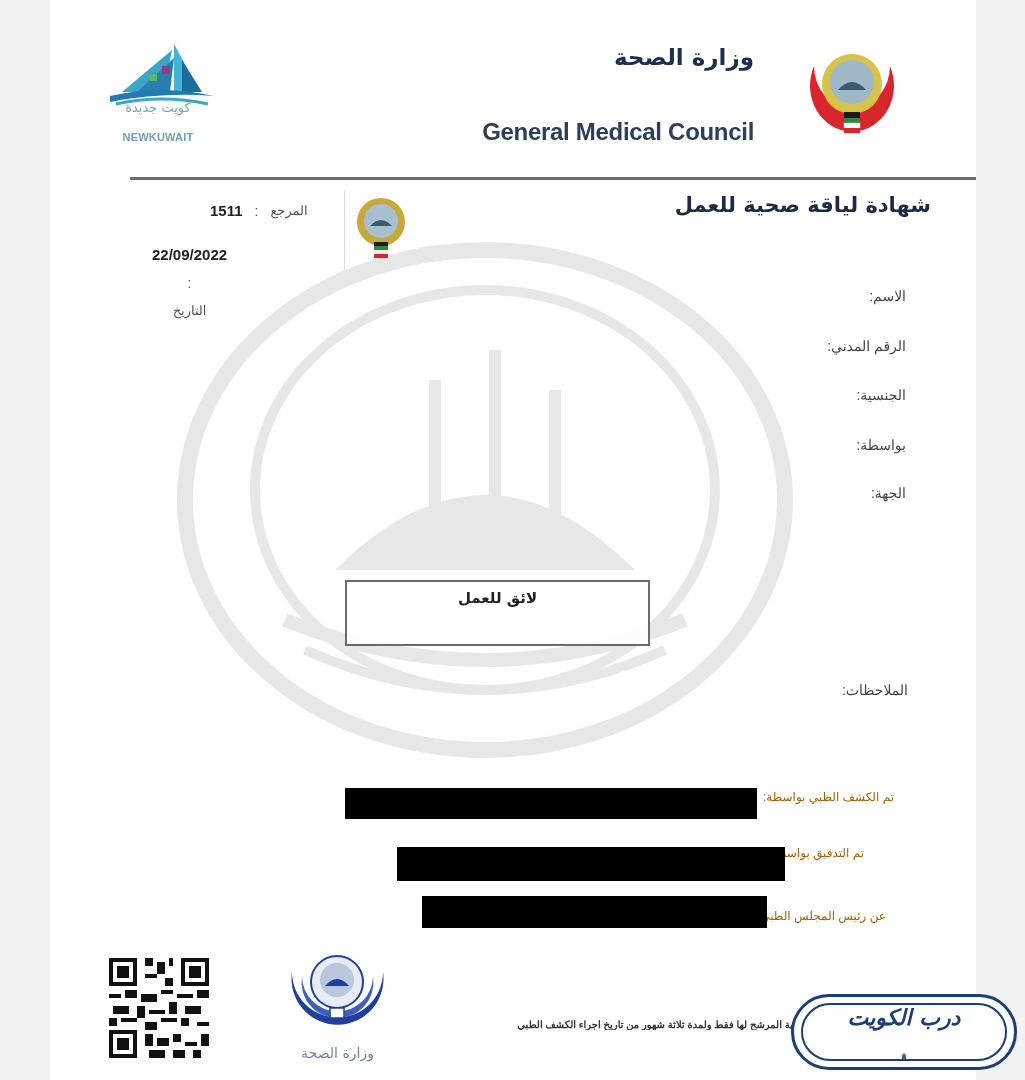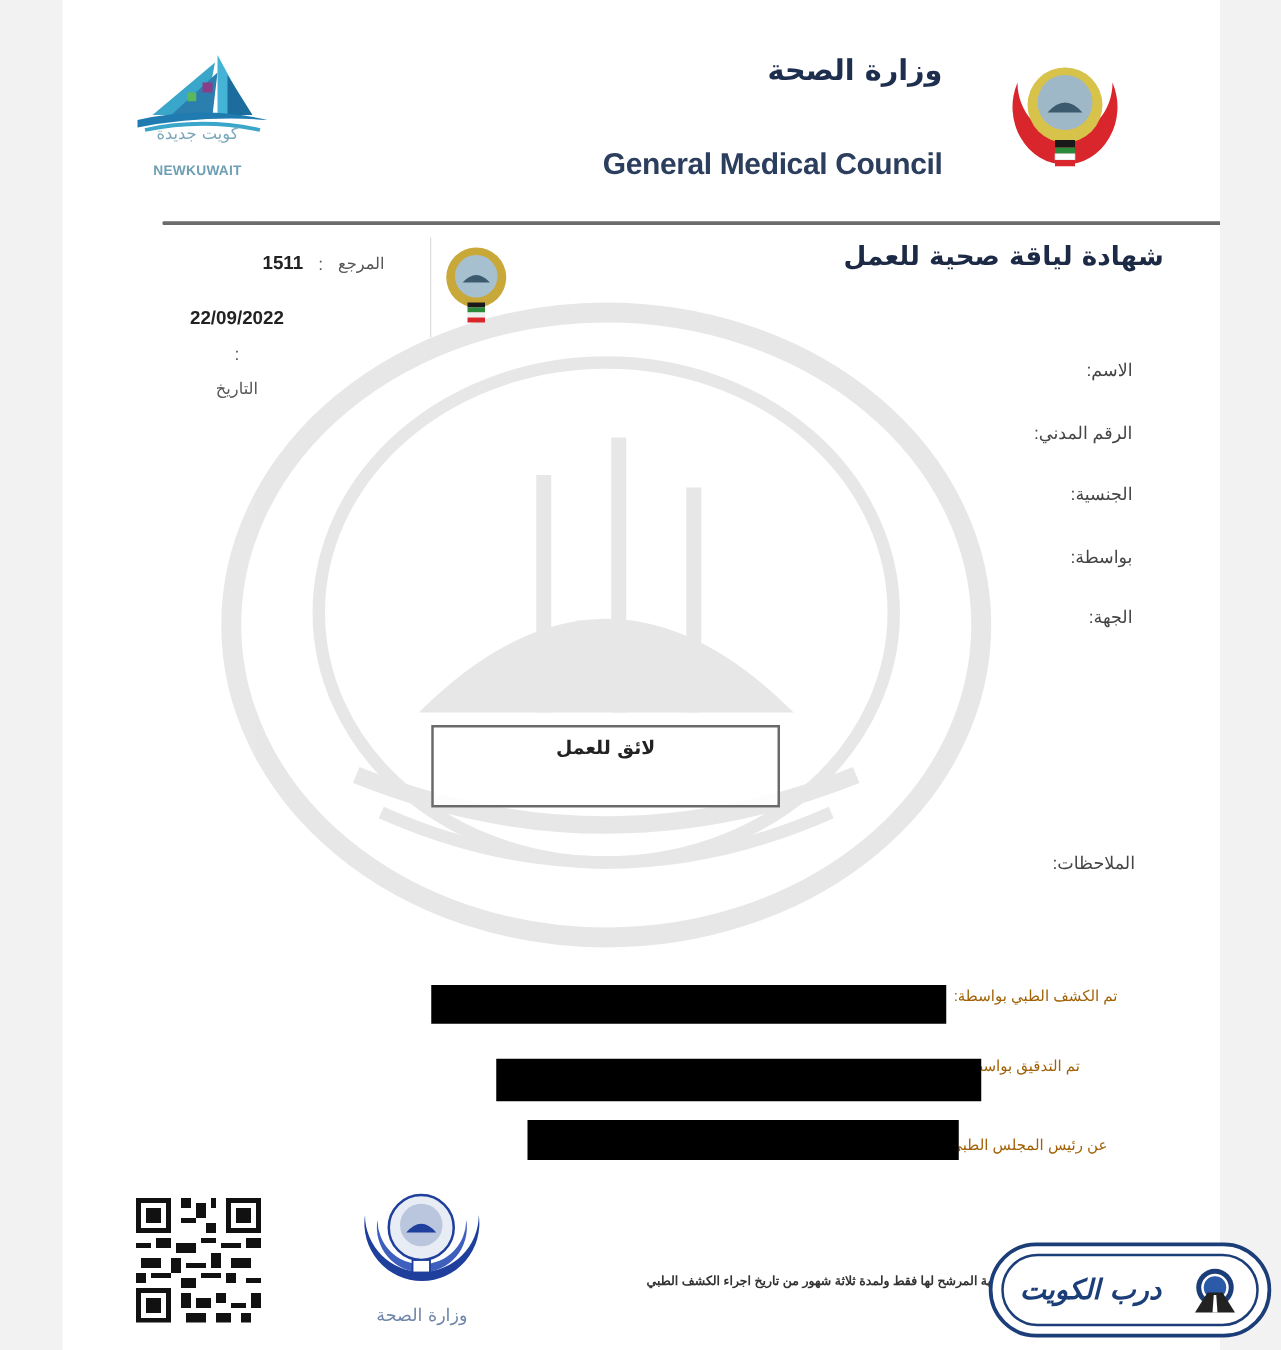--- a/index.html
+++ b/index.html
@@ -85,21 +85,21 @@
 
     
     .field-label {
       position: absolute; right: 70px;
       font-family: "Liberation Sans", sans-serif;
       font-size: 14px; color: #444; direction: rtl; white-space: nowrap;
     }
 
     
     .result-box {
-      left: 295px; top: 580px; width: 279px; height: 66px;
+      left: 295px; top: 580px; width: 305px; height: 66px;
       border: 2px solid #6a6a6a; background: rgba(255,255,255,0.85);
       text-align: center; padding-top: 7px;
     }
     .result-text {
       font-weight: bold; font-size: 15px; color: #222; direction: rtl;
     }
 
     .notes-label {
       right: 68px; top: 682px;
       font-family: "Liberation Sans", sans-serif;
@@ -134,20 +134,21 @@
       width: 226px; height: 76px;
       background: #fff;
       border: 3px solid #1c3e78; border-radius: 38px;
       display: flex; align-items: center; justify-content: center;
     }
     .badge-inner {
       width: 206px; height: 58px;
       border: 2px solid #1c3e78; border-radius: 30px;
       display: flex; align-items: center; justify-content: center; gap: 23px;
       padding: 0 10px;
+      flex-direction: column;
     }
     .badge-text {
       font-weight: bold; font-style: italic; font-size: 22px; color: #1c3e78;
       direction: rtl; white-space: nowrap;
     }
     .badge-icon { width: 40px; height: 40px; }
   </style>
 </head>
 <body>
 

